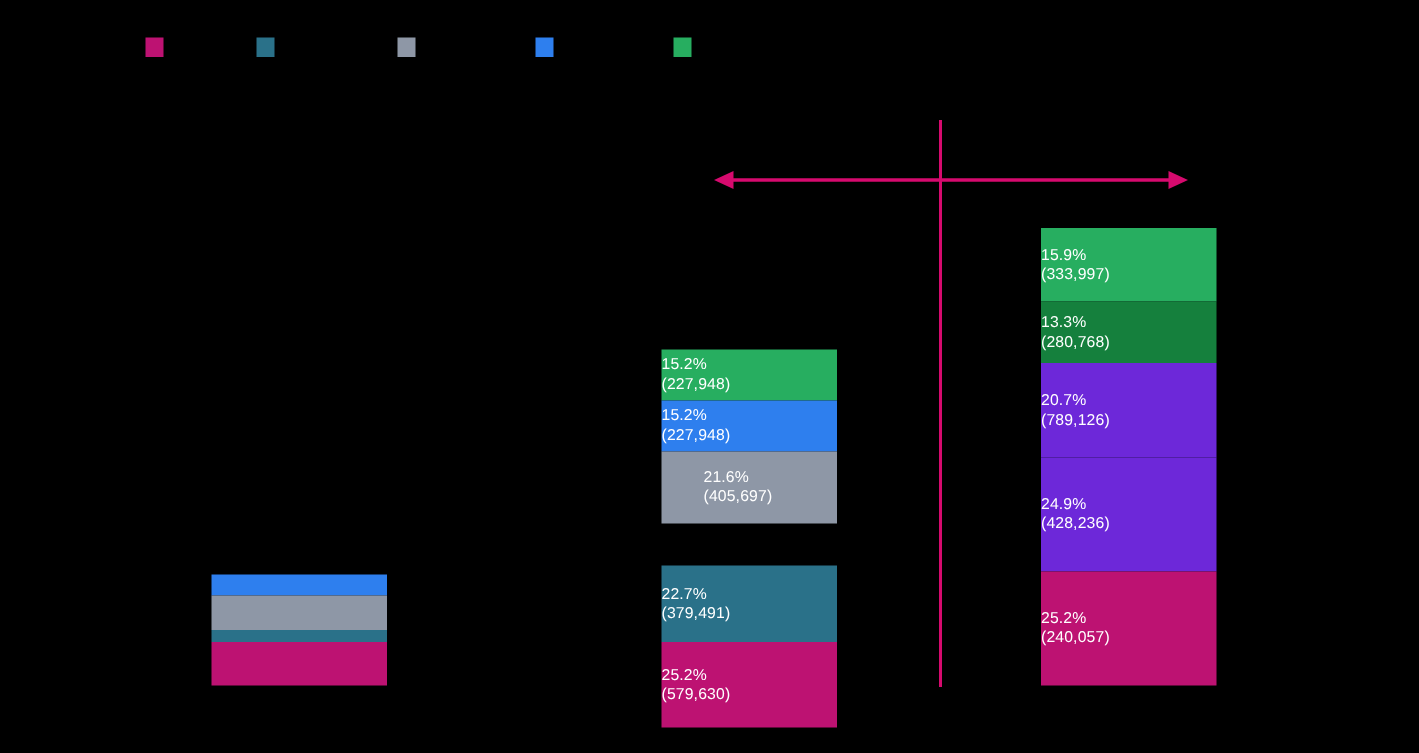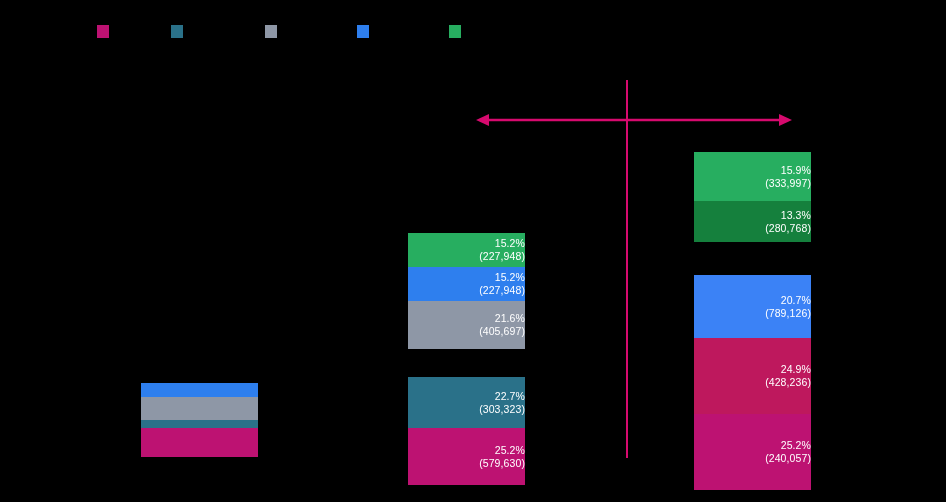--- a/index.html
+++ b/index.html
@@ -50,21 +50,21 @@
   .bar {
     position: absolute;
     display: flex;
     flex-direction: column;
   }
   .seg {
     position: relative;
     box-sizing: border-box;
     display: flex;
     flex-direction: column;
-    align-items: flex-end;
+    align-items: flex-start;
     justify-content: center;
     overflow: hidden;
   }
   .seg-pct, .seg-val {
     color: #ffffff;
     font-size: 10.5px;
     line-height: 13px;
     letter-spacing: 0.1px;
     white-space: nowrap;
     text-align: center;
@@ -108,56 +108,56 @@
       </div>
     </div>
 
   <div id="bars-layer">
       <div class="bar" style="left: 141px; top: 383px; width: 117px; height: 74px;">
         <div class="seg nolabel" style="background: rgb(46, 127, 238); height: 14px; flex: 0 0 14px;"></div>
         <div class="seg nolabel" style="background: rgb(142, 151, 166); height: 23px; flex: 0 0 23px;"></div>
         <div class="seg nolabel" style="background: rgb(42, 113, 137); height: 8px; flex: 0 0 8px;"></div>
         <div class="seg nolabel" style="background: rgb(189, 18, 114); height: 29px; flex: 0 0 29px;"></div>
       </div>
-      <div class="bar" style="left: 408px; top: 233px; width: 117px; height: 172px;">
+      <div class="bar" style="left: 441px; top: 233px; width: 117px; height: 172px;">
         <div class="seg" style="background: rgb(39, 174, 96); height: 34px; flex: 0 0 34px;">
           <div class="seg-pct">15.2%</div>
           <div class="seg-val">(227,948)</div>
         </div>
         <div class="seg" style="background: rgb(46, 127, 238); height: 34px; flex: 0 0 34px;">
           <div class="seg-pct">15.2%</div>
           <div class="seg-val">(227,948)</div>
         </div>
         <div class="seg" style="background: rgb(142, 151, 166); height: 48px; flex: 0 0 48px; padding-left: 28px;">
           <div class="seg-pct">21.6%</div>
           <div class="seg-val">(405,697)</div>
         </div>
         <div class="seg" style="background: rgb(42, 113, 137); height: 51px; flex: 0 0 51px; margin-top: 28px;">
           <div class="seg-pct">22.7%</div>
-          <div class="seg-val">(303,323)</div>
+          <div class="seg-val">(379,491)</div>
         </div>
         <div class="seg" style="background: rgb(189, 18, 114); height: 57px; flex: 0 0 57px;">
           <div class="seg-pct">25.2%</div>
           <div class="seg-val">(579,630)</div>
         </div>
       </div>
       <div class="bar" style="left: 694px; top: 152px; width: 117px; height: 305px;">
         <div class="seg" style="background: rgb(39, 174, 96); height: 49px; flex: 0 0 49px;">
           <div class="seg-pct">15.9%</div>
           <div class="seg-val">(333,997)</div>
         </div>
         <div class="seg" style="background: #15803d; height: 41px; flex: 0 0 41px;">
           <div class="seg-pct">13.3%</div>
           <div class="seg-val">(280,768)</div>
         </div>
-        <div class="seg" style="background: #3b82f6; height: 63px; flex: 0 0 63px; margin-top: 33px;">
+        <div class="seg" style="background: #6d28d9; height: 63px; flex: 0 0 63px;">
           <div class="seg-pct">20.7%</div>
           <div class="seg-val">(789,126)</div>
         </div>
-        <div class="seg" style="background: #be185d; height: 76px; flex: 0 0 76px;">
+        <div class="seg" style="background: #6d28d9; height: 76px; flex: 0 0 76px;">
           <div class="seg-pct">24.9%</div>
           <div class="seg-val">(428,236)</div>
         </div>
         <div class="seg" style="background: rgb(189, 18, 114); height: 76px; flex: 0 0 76px;">
           <div class="seg-pct">25.2%</div>
           <div class="seg-val">(240,057)</div>
         </div>
       </div>
     </div>
 

